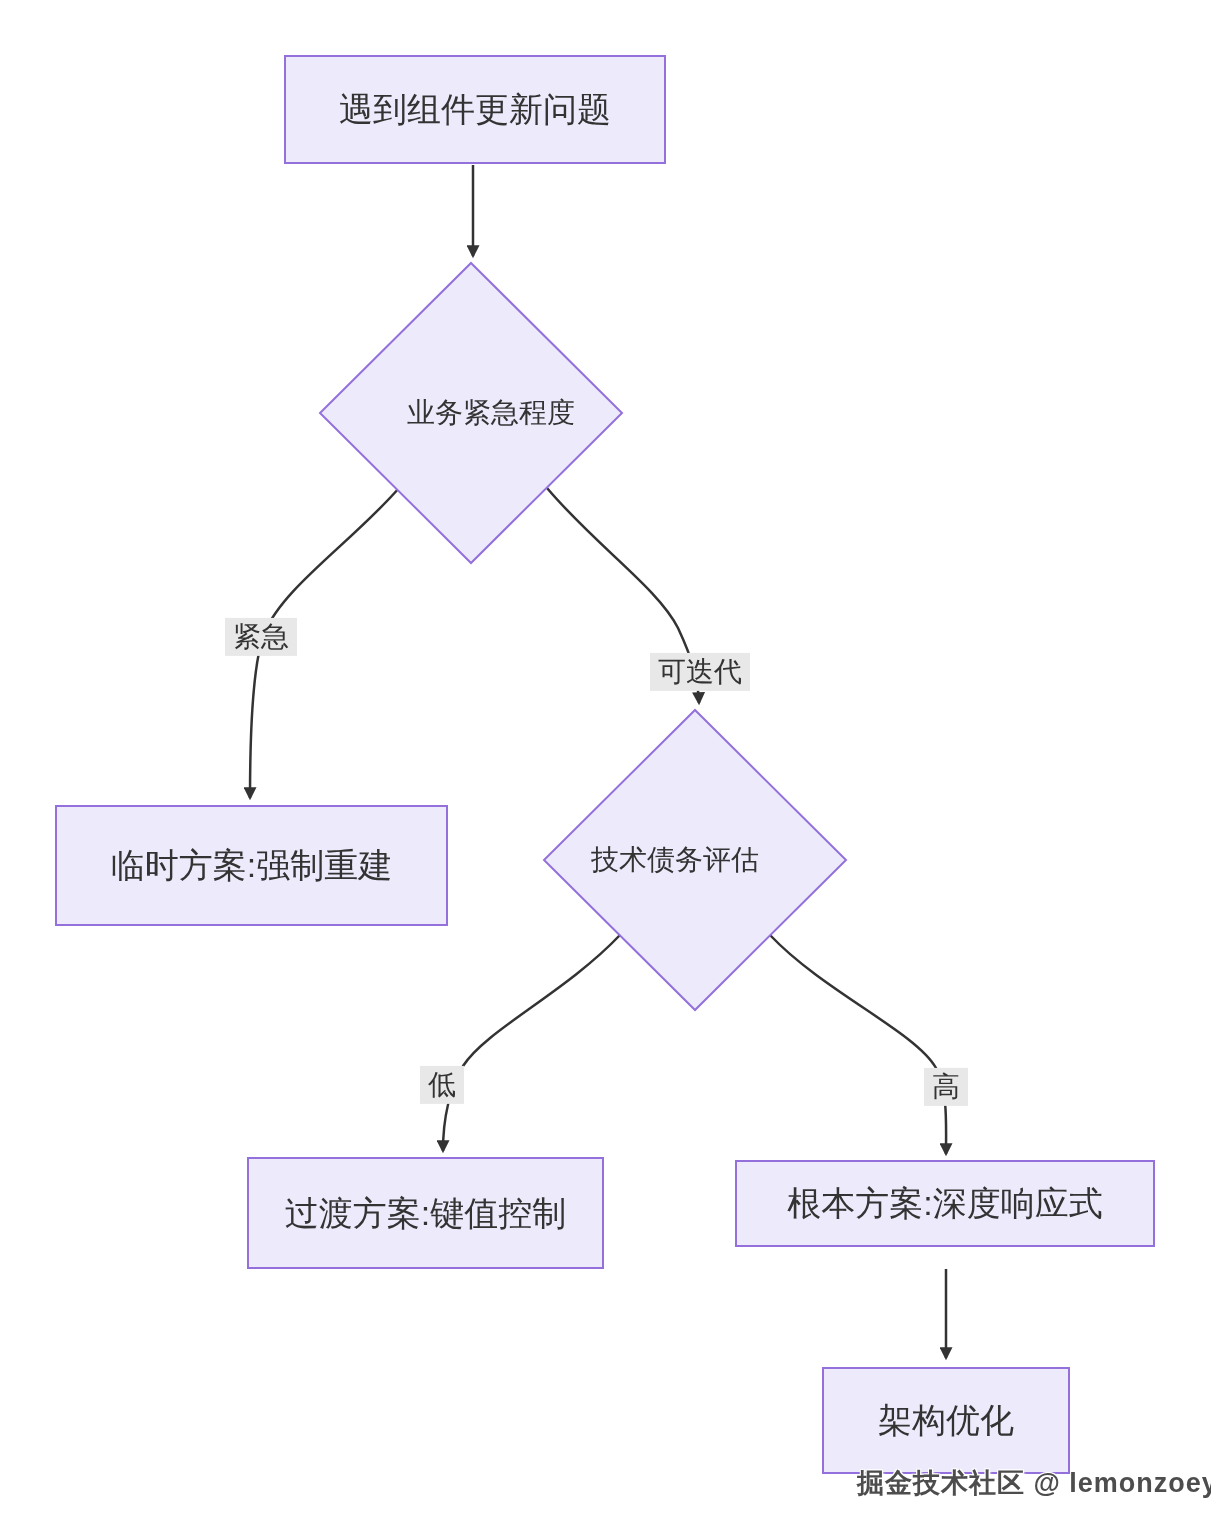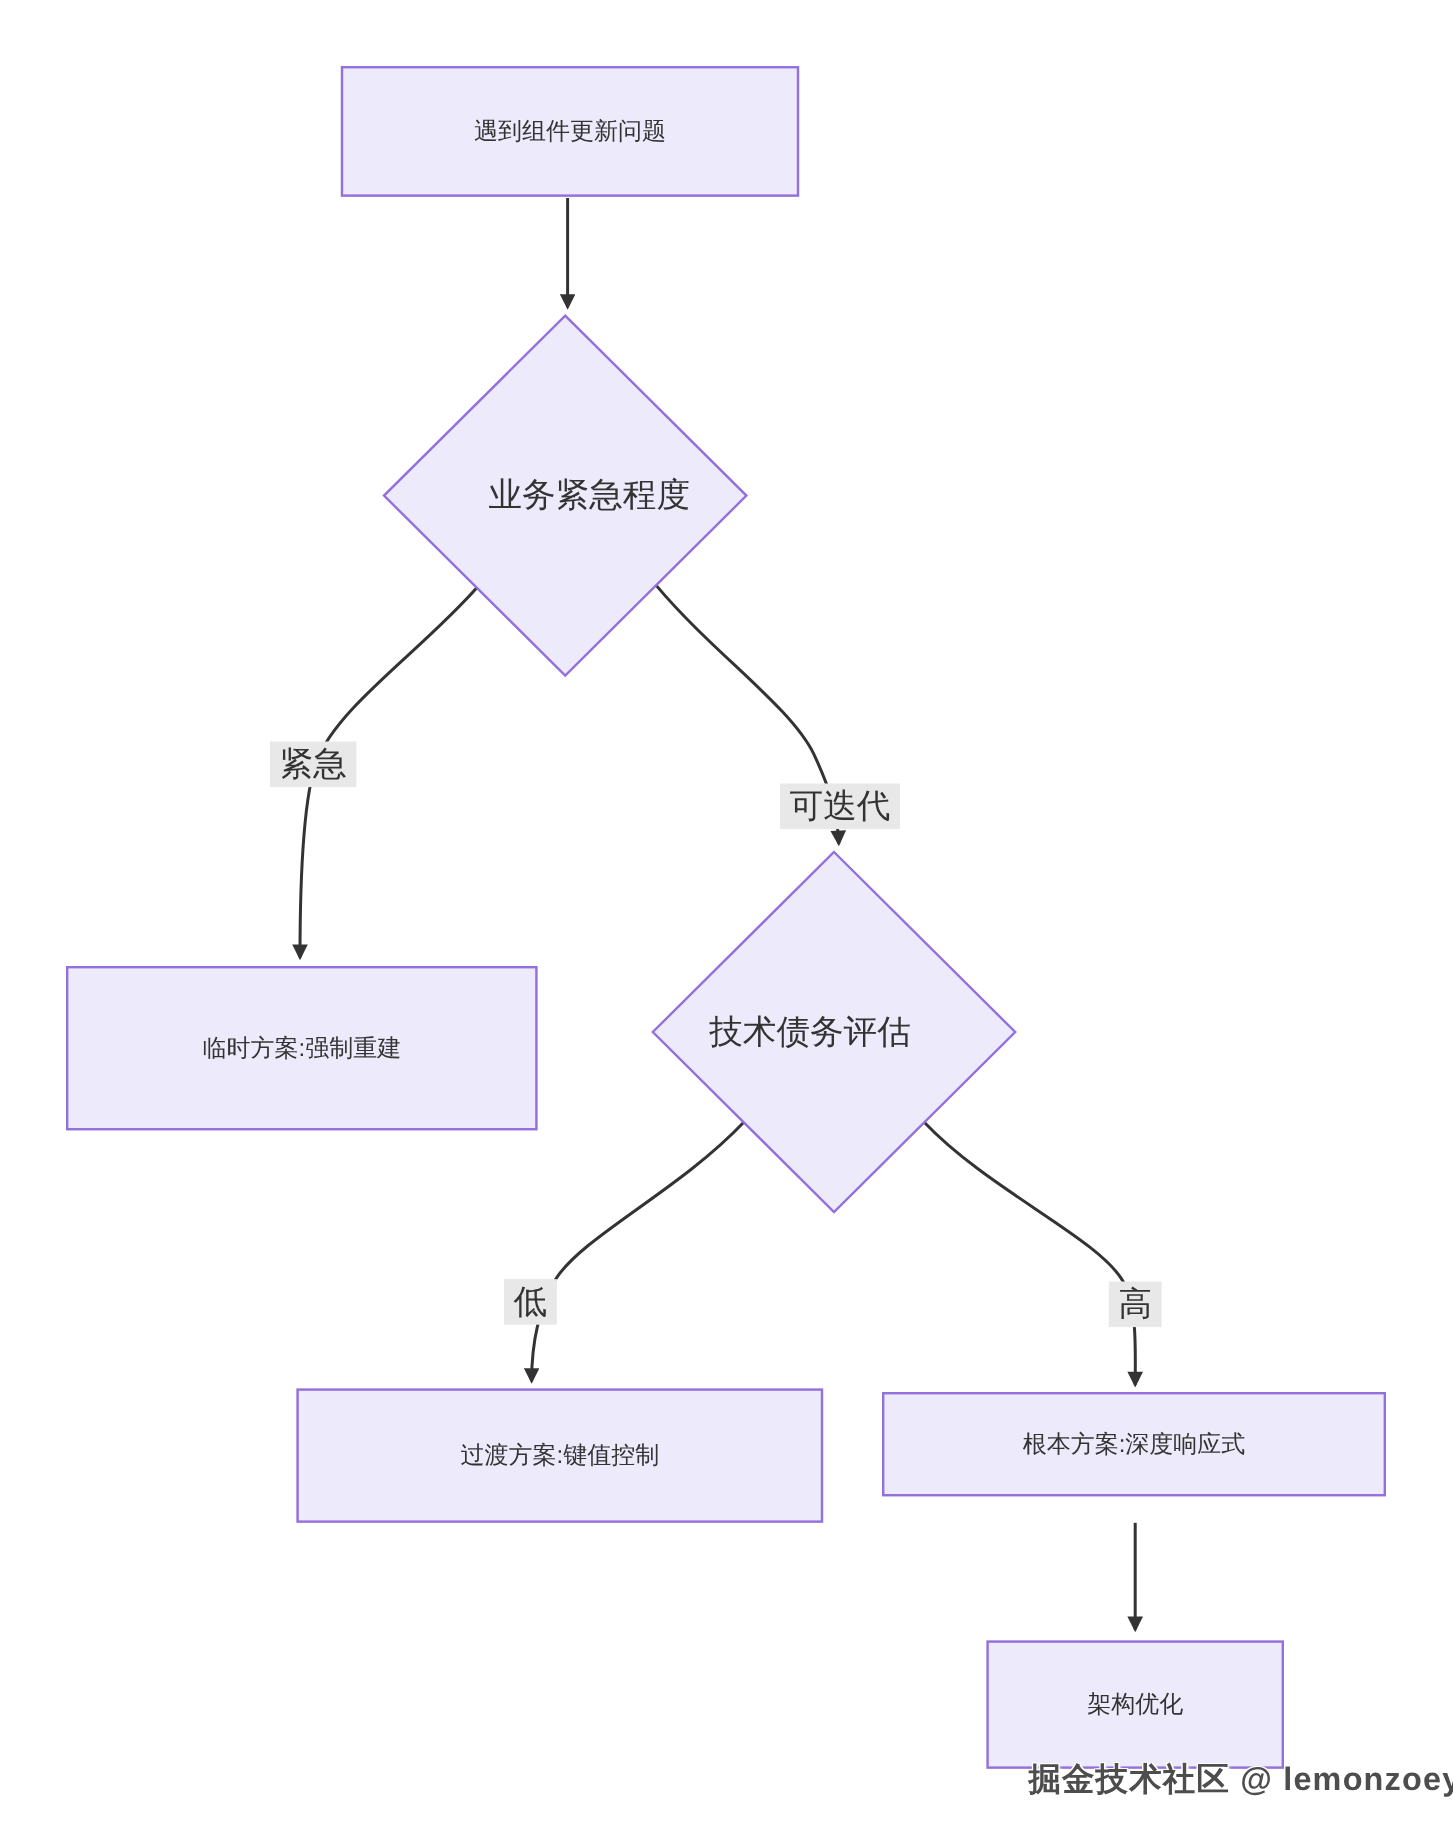--- a/index.html
+++ b/index.html
@@ -34,21 +34,21 @@
   }
   .node-rect {
     position: absolute;
     box-sizing: border-box;
     background: #ECEAFB;
     border: 2.5px solid #9370DB;
     display: flex;
     align-items: center;
     justify-content: center;
     color: #333333;
-    font-size: 20px;
+    font-size: 34px;
     line-height: 1.2;
     white-space: nowrap;
   }
   .diamond-label {
     position: absolute;
     transform: translate(-50%, -50%);
     color: #333333;
     font-size: 28px;
     white-space: nowrap;
     text-align: center;
@@ -106,25 +106,25 @@
 
     <polygon class="diamond-shape" points="471,263 622,413 471,563 320,413"></polygon>
 
     <polygon class="diamond-shape" points="695,710 846,860 695,1010 544,860"></polygon>
   </svg>
 
   <div class="node-rect" style="left:284px; top:55px; width:382px; height:109px;">
     <span>遇到组件更新问题</span>
   </div>
 
-  <div class="node-rect" style="left:55px; top:805px; width:393px; height:137px;">
+  <div class="node-rect" style="left:55px; top:805px; width:393px; height:121px;">
     <span>临时方案:强制重建</span>
   </div>
 
-  <div class="node-rect" style="left:247px; top:1157px; width:439px; height:112px;">
+  <div class="node-rect" style="left:247px; top:1157px; width:357px; height:112px;">
     <span>过渡方案:键值控制</span>
   </div>
 
   <div class="node-rect" style="left:735px; top:1160px; width:420px; height:87px;">
     <span>根本方案:深度响应式</span>
   </div>
 
   <div class="node-rect" style="left:822px; top:1367px; width:248px; height:107px;">
     <span>架构优化</span>
   </div>

